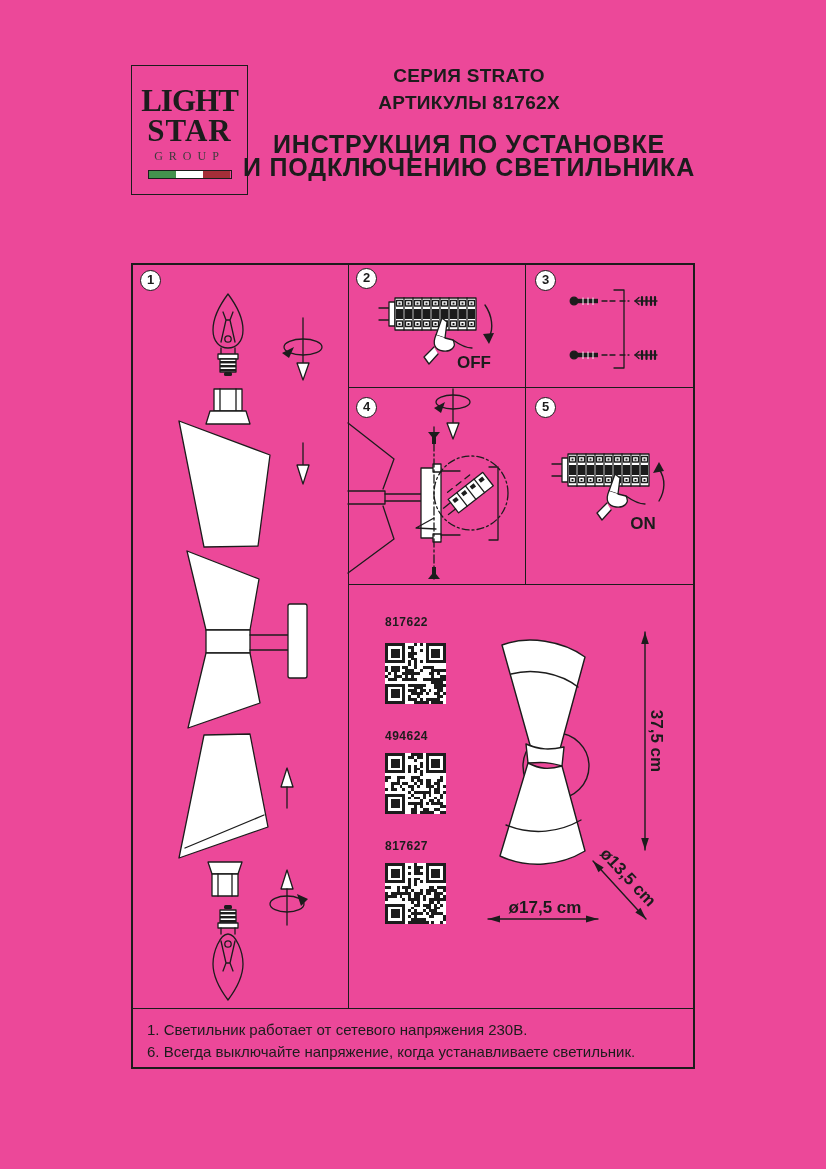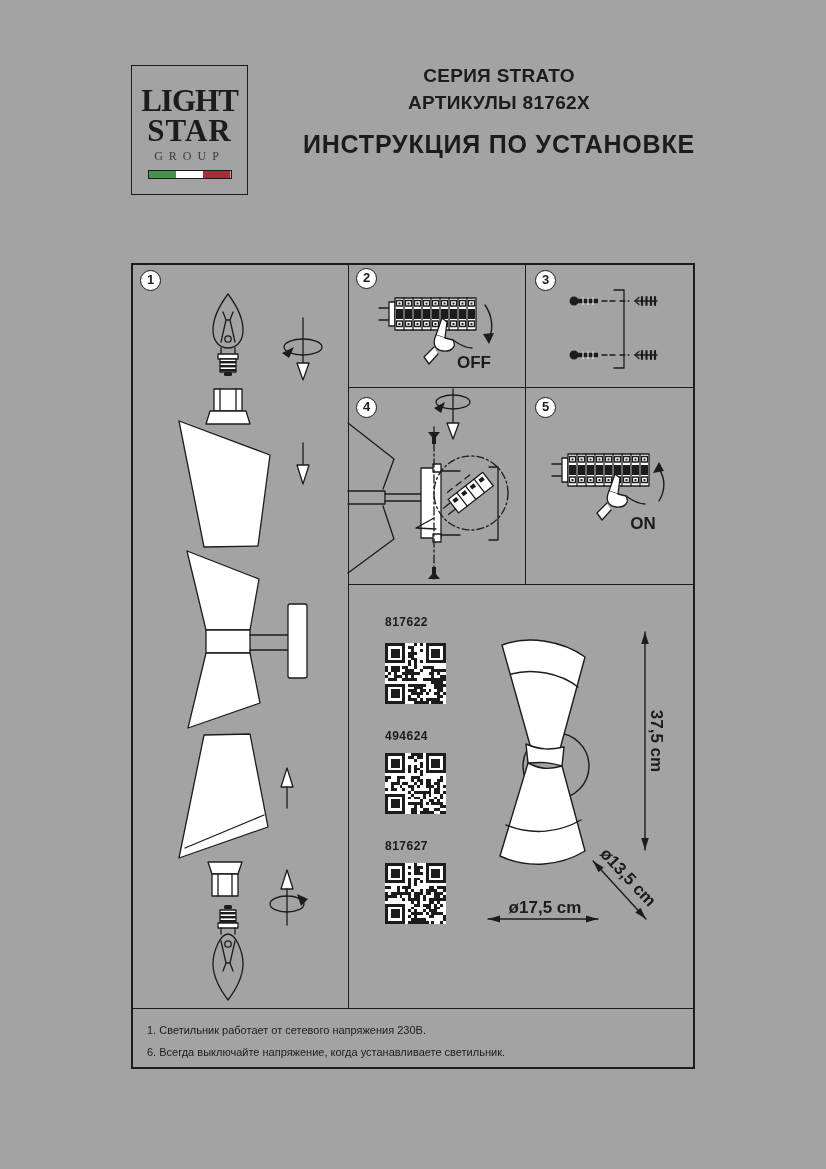--- a/index.html
+++ b/index.html
@@ -1,16 +1,16 @@
 <!DOCTYPE html>
 <html><head>
 <meta charset="utf-8">
 <style>
   html,body{margin:0;padding:0;background:#fff;}
-  .page{position:relative;width:826px;height:1169px;background:#a3a3a3;overflow:hidden;
+  .page{position:relative;width:826px;height:1169px;background:#ec4899;overflow:hidden;
         font-family:"Liberation Sans",sans-serif;color:#1c1c1c;}
   
   .logo-box{position:absolute;left:131px;top:65px;width:117px;height:130px;
             border:1.5px solid #1c1c1c;box-sizing:border-box;text-align:center;padding-top:20px;}
   .logo-light,.logo-star{font-family:"Liberation Serif",serif;font-weight:bold;
             font-size:31px;line-height:30px;letter-spacing:-1px;}
   .logo-star{letter-spacing:1px;}
   .logo-group{font-family:"Liberation Serif",serif;font-size:12px;letter-spacing:6px;
             margin-top:3px;color:#3c3c3c;}
   .flag{width:84px;height:9px;margin:6px auto 0;border:1px solid #1c1c1c;display:flex;box-sizing:border-box;}
@@ -25,21 +25,21 @@
   .panel{position:absolute;}
   .panel svg{position:absolute;left:0;top:0;display:block;overflow:visible;}
   .num{position:absolute;width:21px;height:21px;border:1.5px solid #1c1c1c;border-radius:50%;
        box-sizing:border-box;text-align:center;font-weight:bold;font-size:13px;line-height:17px;
        background:#fff;z-index:3;}
   
   .article{position:absolute;left:37px;font-weight:bold;font-size:12px;letter-spacing:.5px;}
   svg.qr{position:absolute;left:37px;width:61px;height:61px;fill:#1c1c1c;background:#fff;}
   
   .notes{position:absolute;left:131px;top:1008px;width:564px;height:61px;box-sizing:border-box;
-         padding:11px 0 0 16px;font-size:11px;line-height:22px;}
+         padding:11px 0 0 16px;font-size:15px;line-height:22px;}
   svg text{font-family:"Liberation Sans",sans-serif;font-weight:bold;fill:#1c1c1c;stroke:none;}
 </style>
 </head>
 <body>
 
 <svg width="0" height="0" style="position:absolute">
   <defs>
     <g id="breaker" stroke="#1c1c1c" stroke-width="1.3" fill="none" stroke-linejoin="round" stroke-linecap="round">
       <path d="M4,16 H14 M4,28 H14"></path>
       <rect x="14" y="10" width="6" height="24" fill="#fff"></rect>
@@ -113,20 +113,21 @@
       <span style="background:#fff"></span>
       <span style="background:#a52e38"></span>
     </div>
   </div>
 
   <div class="head-right">
     <div class="head-series">СЕРИЯ STRATO</div>
     <div class="head-series">АРТИКУЛЫ 81762X</div>
     <div class="head-instr">
       <div>ИНСТРУКЦИЯ ПО УСТАНОВКЕ</div>
+      <div>И ПОДКЛЮЧЕНИЮ СВЕТИЛЬНИКА</div>
     </div>
   </div>
 
   <div class="frame" style="left:131px;top:263px;width:564px;height:806px"></div>
   <div class="vline" style="left:348px;top:263px;height:745px"></div>
   <div class="vline" style="left:525px;top:263px;height:321px"></div>
   <div class="hline" style="left:348px;top:387px;width:347px"></div>
   <div class="hline" style="left:348px;top:584px;width:347px"></div>
   <div class="hline" style="left:131px;top:1008px;width:564px"></div>
 

